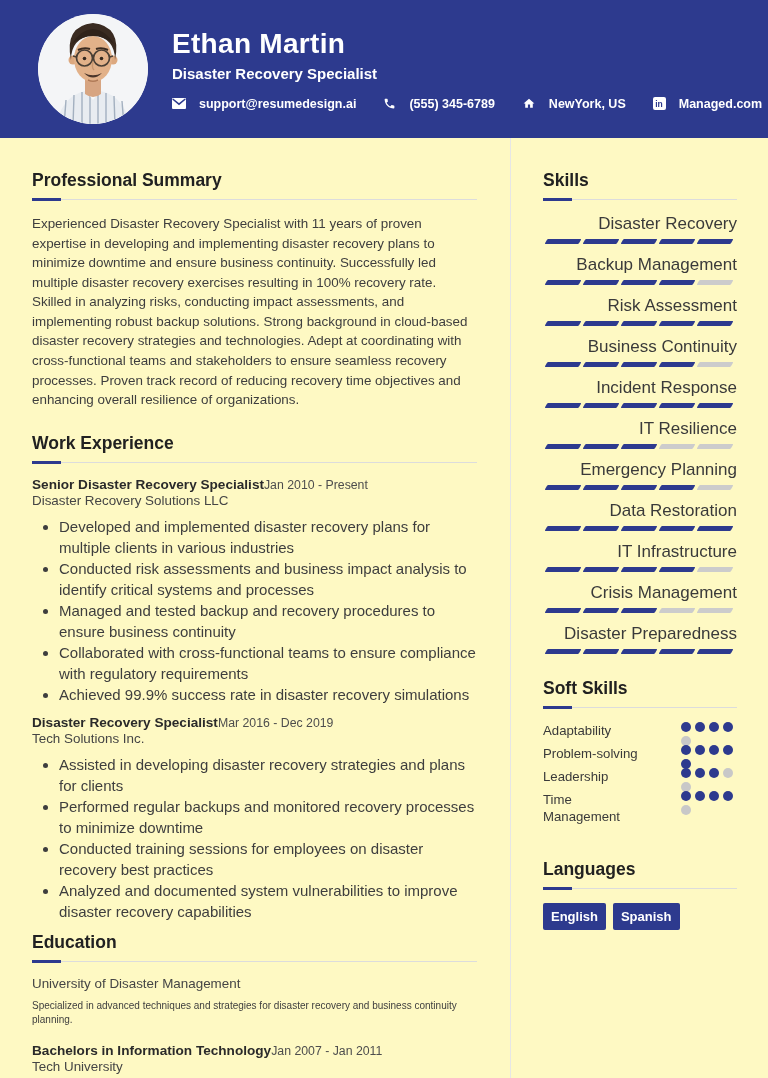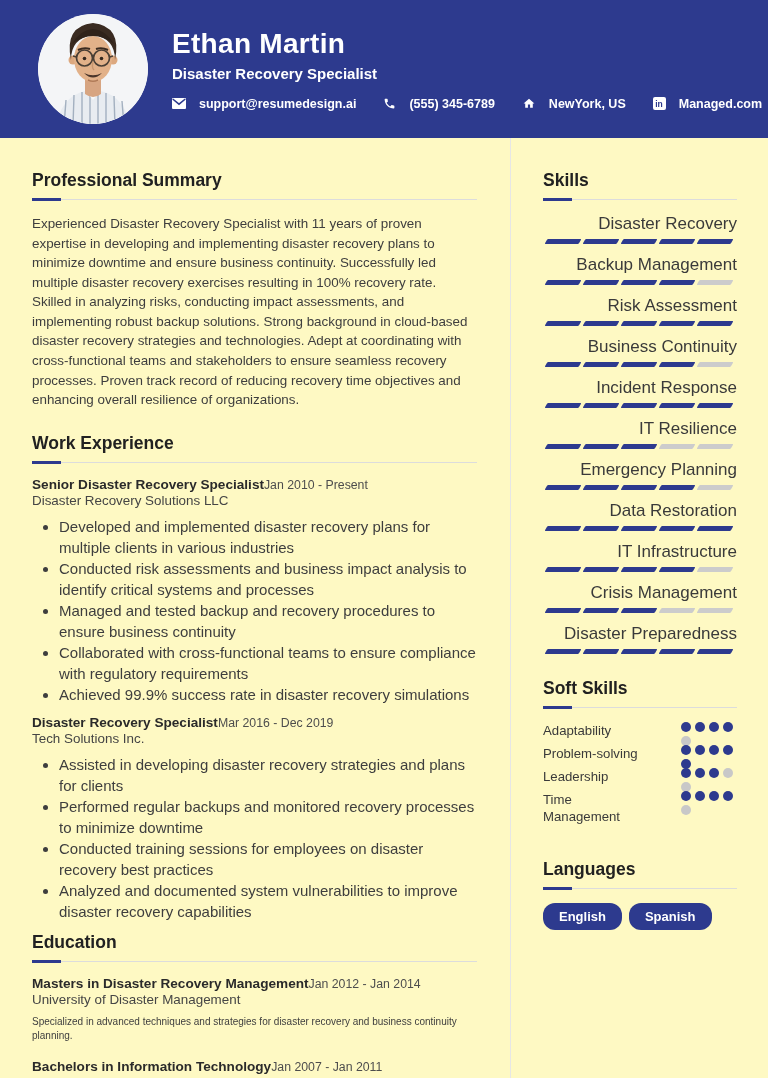--- a/index.html
+++ b/index.html
@@ -52,21 +52,21 @@
   .soft-row{display:flex;align-items:flex-start;height:23px;}
   .soft-row:last-child{height:auto;min-height:42px;}
   .soft-label{width:98px;font-size:13.2px;line-height:1.3;color:#3a3a3a;}
   .dots{margin-left:auto;width:56px;display:flex;flex-wrap:wrap;gap:4px;}
   .dot{width:10px;height:10px;border-radius:50%;}
   .dot.on{background:var(--accent,#2d3a8e);}
   .dot.off{background:var(--dotEmpty,#c8c8c8);}
 
   .lang-section{margin-top:26px;}
   .badges{display:flex;gap:7px;}
-  .badge{background:var(--accent,#2d3a8e);color:#fff;font-size:13px;font-weight:700;padding:6px 16px;border-radius:12px;}
+  .badge{background:var(--accent,#2d3a8e);color:#fff;font-size:13px;font-weight:700;padding:6px 8px;border-radius:2px;}
 </style>
 </head>
 <body>
 
 <div class="page">
 
   <header class="banner">
     <div class="photo">
       <svg width="110" height="110" viewBox="0 0 110 110">
         <circle cx="55" cy="55" r="55" fill="#f4f5f7"></circle>
@@ -202,24 +202,20 @@
               </ul>
             </div>
           </div>
       </section>
 
       <section>
         <h2 class="sec-heading">Education</h2>
         <div class="hrule"></div>
         <div id="edu">
             <div class="edu-entry">
-              <div class="entry-head">
-                <span class="entry-title">Masters in Disaster Recovery Management</span>
-                <span class="entry-date">Jan 2012 - Jan 2014</span>
-              </div>
               <div class="entry-sub">University of Disaster Management</div>
               <p class="edu-desc">Specialized in advanced techniques and strategies for disaster recovery and business continuity planning.</p>
             </div>
             <div class="edu-entry">
               <div class="entry-head">
                 <span class="entry-title">Bachelors in Information Technology</span>
                 <span class="entry-date">Jan 2007 - Jan 2011</span>
               </div>
               <div class="entry-sub">Tech University</div>
               <p class="edu-desc">Studied foundational IT concepts and principles, with a focus on network security and data management.</p>

